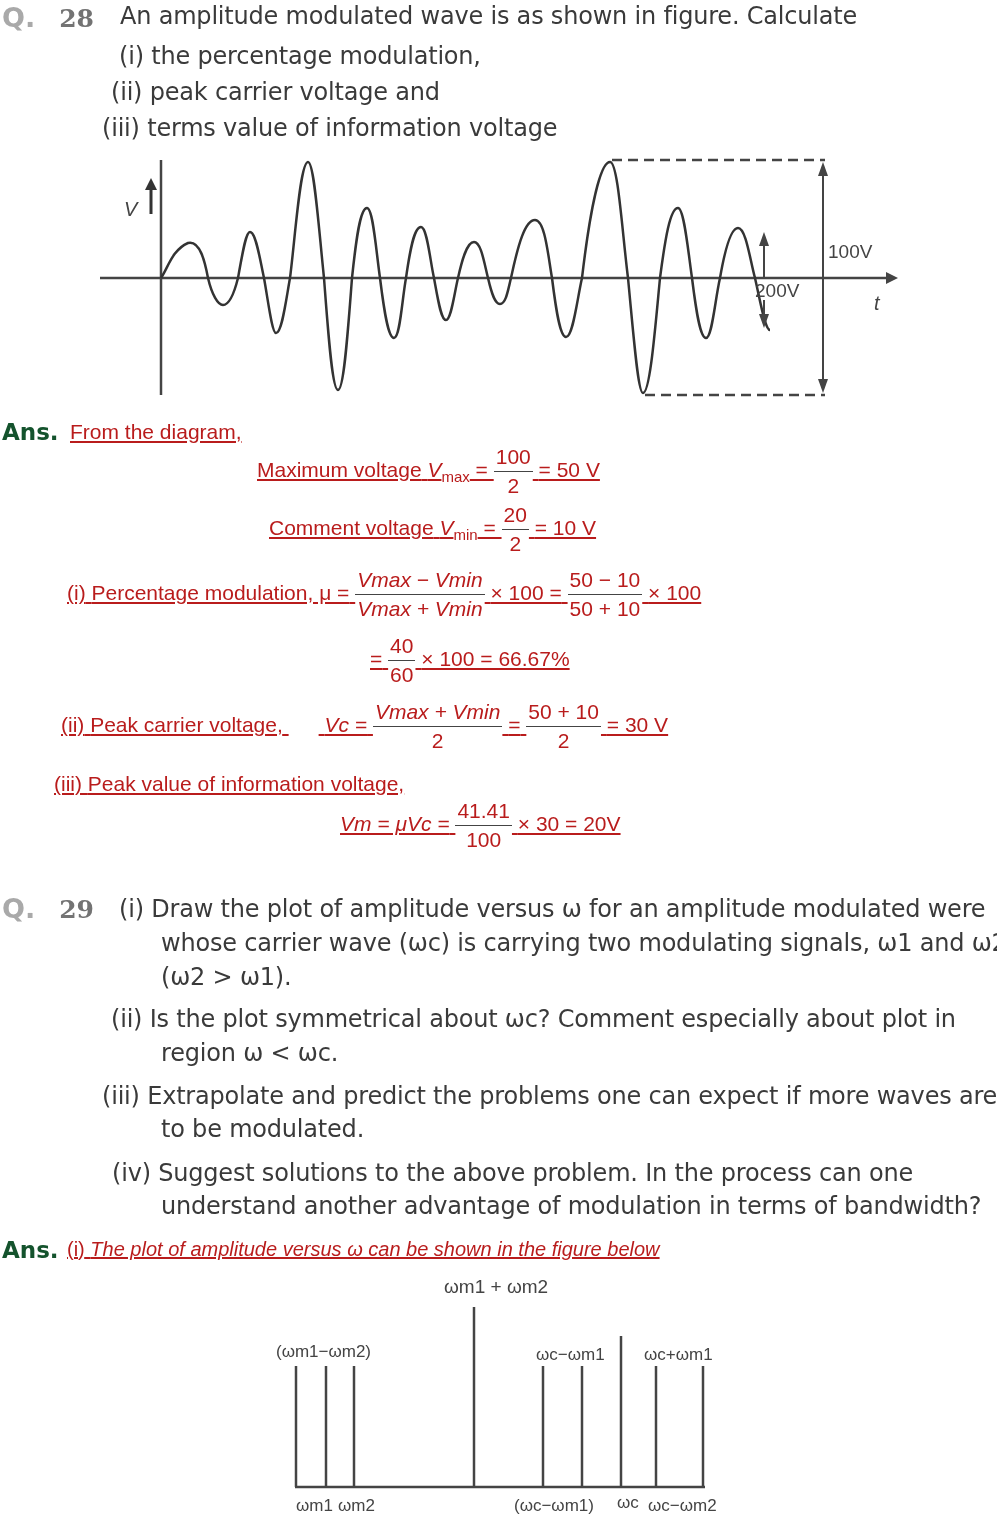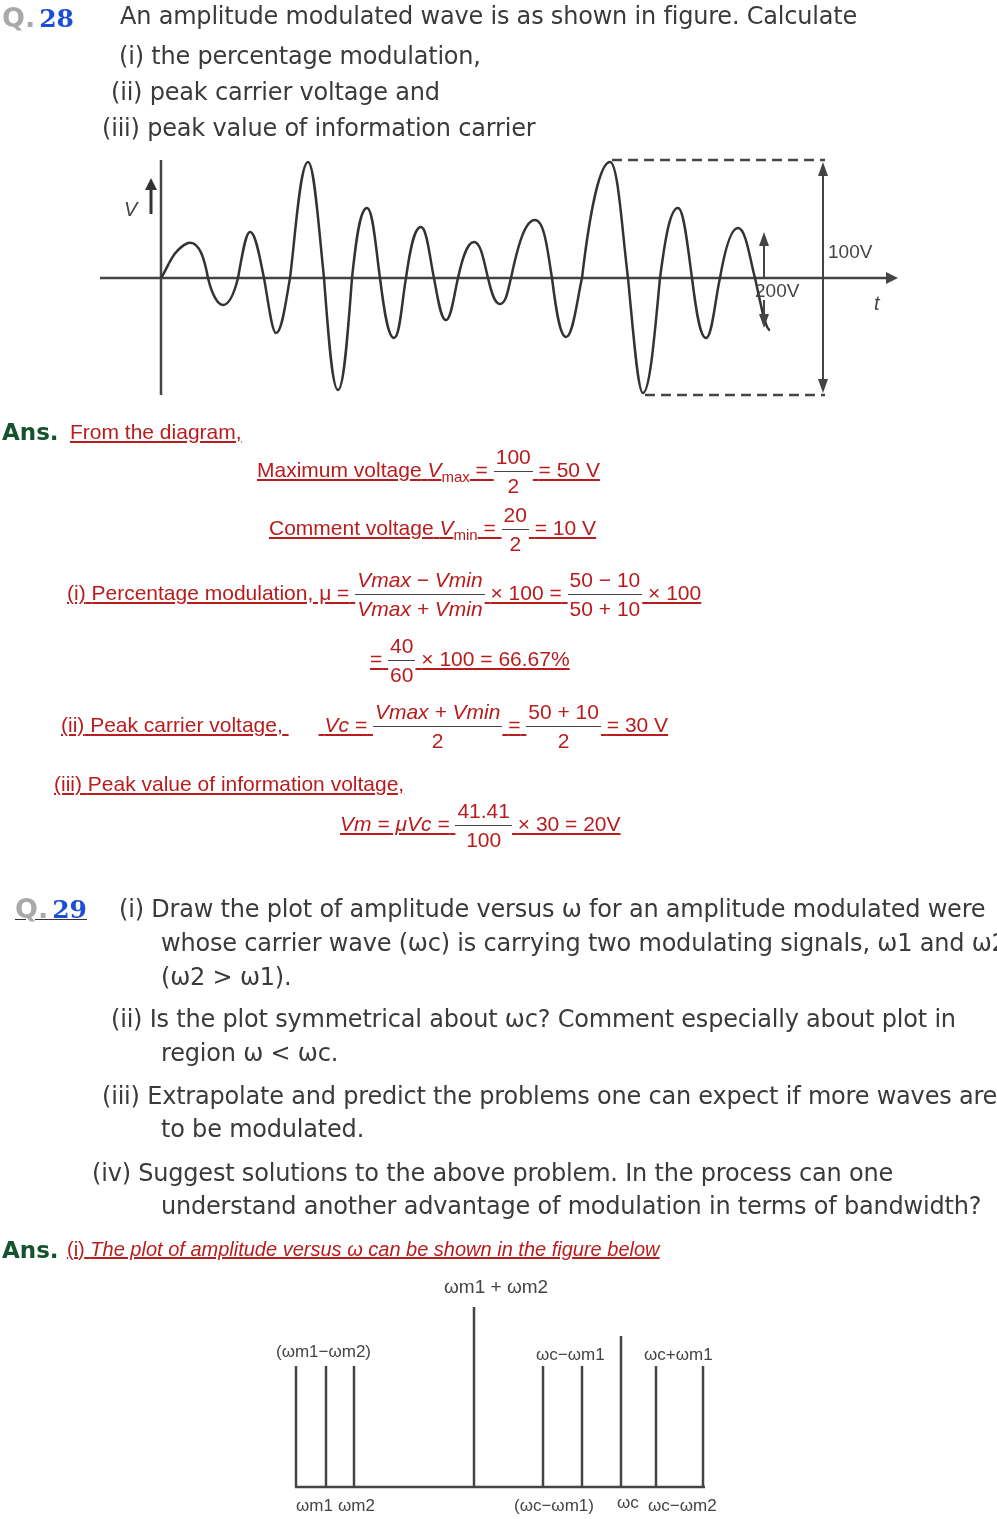--- a/index.html
+++ b/index.html
@@ -1,19 +1,19 @@
 <!DOCTYPE html>
 <html><head>
   <meta charset="utf-8">
   <style>
     html, body { margin: 0; padding: 0; background: #ffffff; }
     body { width: 997px; height: 1519px; position: relative; overflow: hidden; color: #333333; }
     .abs { position: absolute; }
     .qtext { font-family: "DejaVu Sans", sans-serif; font-size: 24px; color: #3a3a3a; white-space: nowrap; letter-spacing: -0.2px; }
-    .qnum { font-family: "DejaVu Serif", serif; font-weight: bold; font-size: 25px; color: #1d4ed8; }
+    .qnum { font-family: "DejaVu Serif", serif; font-weight: bold; font-size: 25px; color: #737373; margin-left: 20px; }
     .qletter { font-family: "DejaVu Sans", sans-serif; font-weight: bold; font-size: 27px; color: #a9a9a9; }
     .ans { font-family: "DejaVu Sans", sans-serif; font-weight: bold; font-size: 23px; color: #14532d; }
     .body { font-family: "Liberation Sans", sans-serif; font-size: 21px; color: #b91c1c; white-space: nowrap; text-decoration: underline; }
     .it { font-style: italic; }
     .frac { display: inline-block; vertical-align: middle; text-align: center; }
     .frac .num { display: block; padding: 0 2px; border-bottom: 1.5px solid #444; line-height: 28px; }
     .frac .den { display: block; padding: 0 2px; line-height: 28px; }
     sub { font-size: 15px; }
     svg text { font-family: "Liberation Sans", sans-serif; fill: #444; }
   </style>
@@ -29,21 +29,21 @@
 <div class="abs qtext" style="left:119px; top:42px;">
   <span>(i)</span>
   <span>the percentage modulation,</span>
 </div>
 <div class="abs qtext" style="left:111px; top:78px;">
   <span>(ii)</span>
   <span>peak carrier voltage and</span>
 </div>
 <div class="abs qtext" style="left:102px; top:114px;">
   <span>(iii)</span>
-  <span>peak value of information carrier</span>
+  <span>terms value of information voltage</span>
 </div>
 
 <svg class="abs" style="left:90px; top:150px;" width="820" height="250">
 
   <line x1="71" y1="10" x2="71" y2="245" stroke="#444" stroke-width="2.5"></line>
   <line x1="10" y1="128" x2="800" y2="128" stroke="#444" stroke-width="2.5"></line>
   <polygon points="808,128 796,122 796,134" fill="#444"></polygon>
   <line x1="61" y1="64" x2="61" y2="36" stroke="#333" stroke-width="3"></line>
   <polygon points="61,28 55,40 67,40" fill="#333"></polygon>
 
@@ -115,21 +115,21 @@
 <div class="abs body" style="left:54px; top:772px;">
   <span>(iii)</span>
   <span>Peak value of information voltage,</span>
 </div>
 <div class="abs body" style="left:340px; top:797px;">
   <span class="it">Vm = μVc =</span>
   <span class="frac"><span class="num">41.41</span><span class="den">100</span></span>
   <span>× 30 = 20V</span>
 </div>
 
-<div class="abs" style="left:15px; top:893px;text-decoration:underline;">
+<div class="abs" style="left:2px; top:893px;">
   <span class="qletter">Q.</span>
   <span class="qnum">29</span>
 </div>
 
 <div class="abs qtext" style="left:119px; top:895px; width:870px;">
   <span>(i)</span>
   <span>Draw the plot of amplitude versus ω for an amplitude modulated were</span>
 </div>
 <div class="abs qtext" style="left:161px; top:929px;">whose carrier wave (ωc) is carrying two modulating signals, ω1 and ω2</div>
 <div class="abs qtext" style="left:161px; top:963px;">(ω2 &gt; ω1).</div>
@@ -139,21 +139,21 @@
   <span>Is the plot symmetrical about ωc? Comment especially about plot in</span>
 </div>
 <div class="abs qtext" style="left:161px; top:1039px;">region ω &lt; ωc.</div>
 
 <div class="abs qtext" style="left:102px; top:1082px;">
   <span>(iii)</span>
   <span>Extrapolate and predict the problems one can expect if more waves are</span>
 </div>
 <div class="abs qtext" style="left:161px; top:1115px;">to be modulated.</div>
 
-<div class="abs qtext" style="left:92px; top:1159px;">
+<div class="abs qtext" style="left:112px; top:1159px;">
   <span>(iv)</span>
   <span>Suggest solutions to the above problem. In the process can one</span>
 </div>
 <div class="abs qtext" style="left:161px; top:1192px;">understand another advantage of modulation in terms of bandwidth?</div>
 
 <div class="abs ans" style="left:2px; top:1237px;">Ans.</div>
 <div class="abs body" style="left:67px; top:1238px; font-size:20px;">
   <span>(i)</span>
   <span class="it">The plot of amplitude versus ω can be shown in the figure below</span>
 </div>

